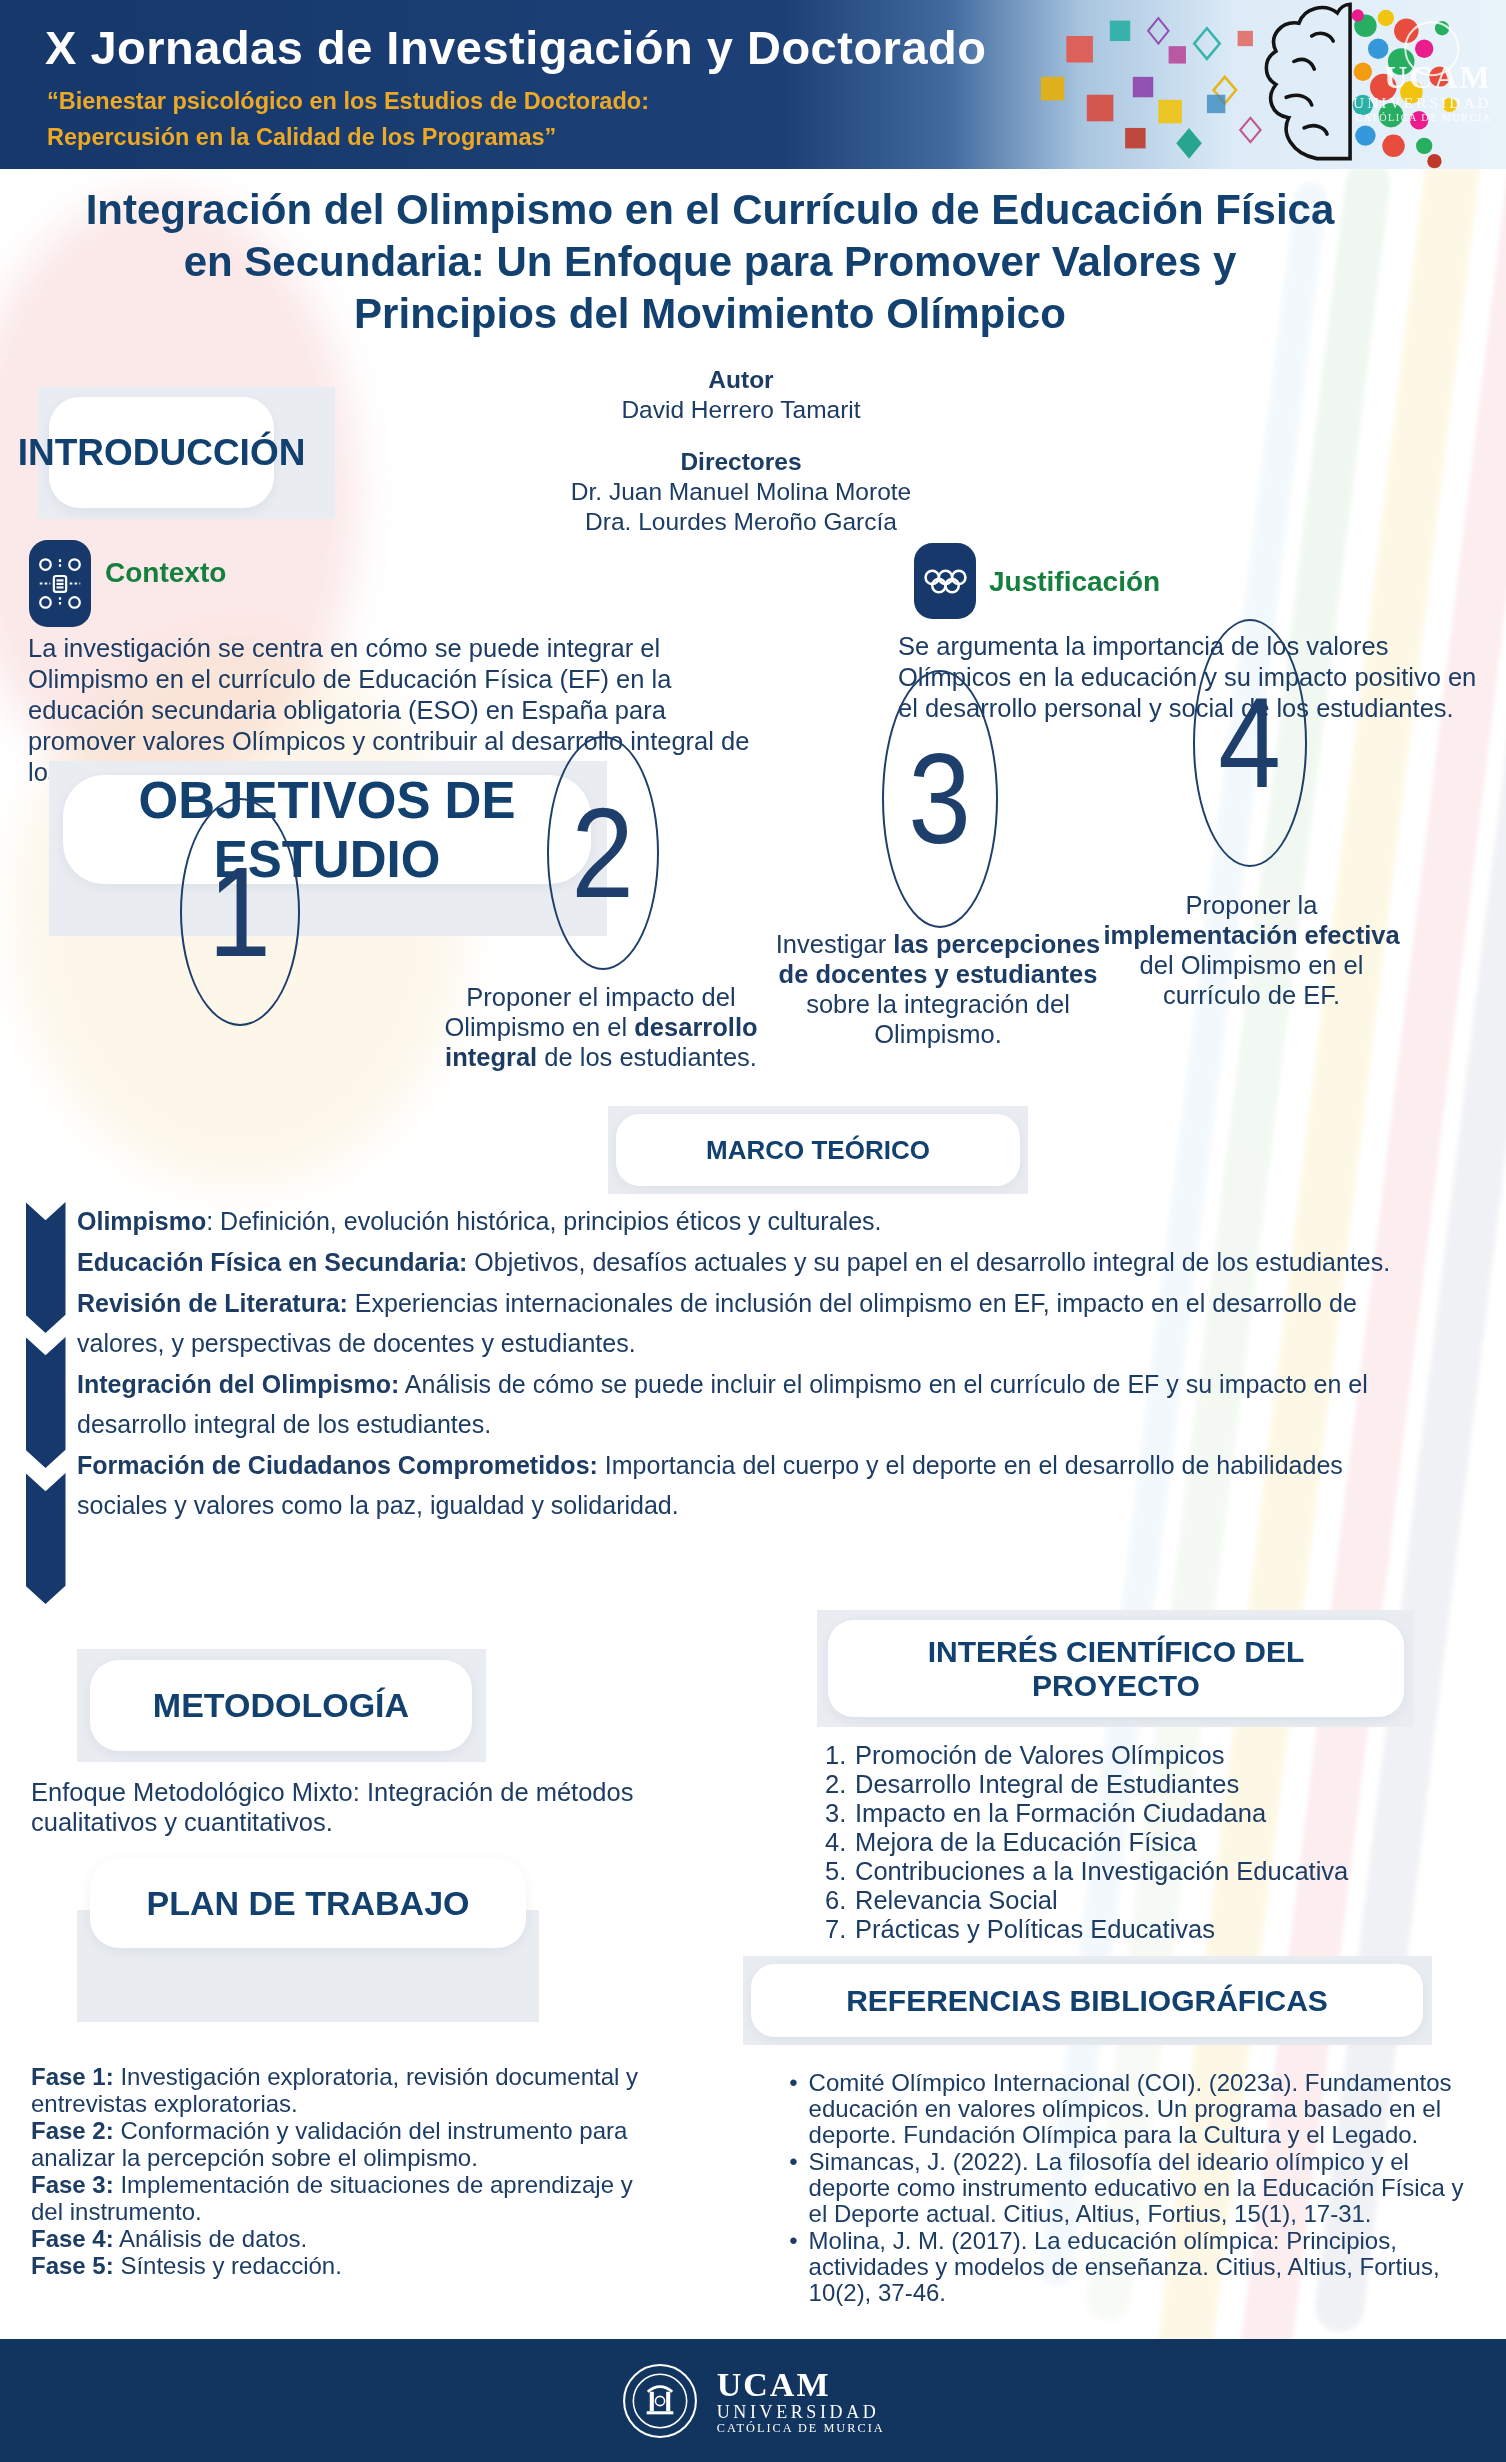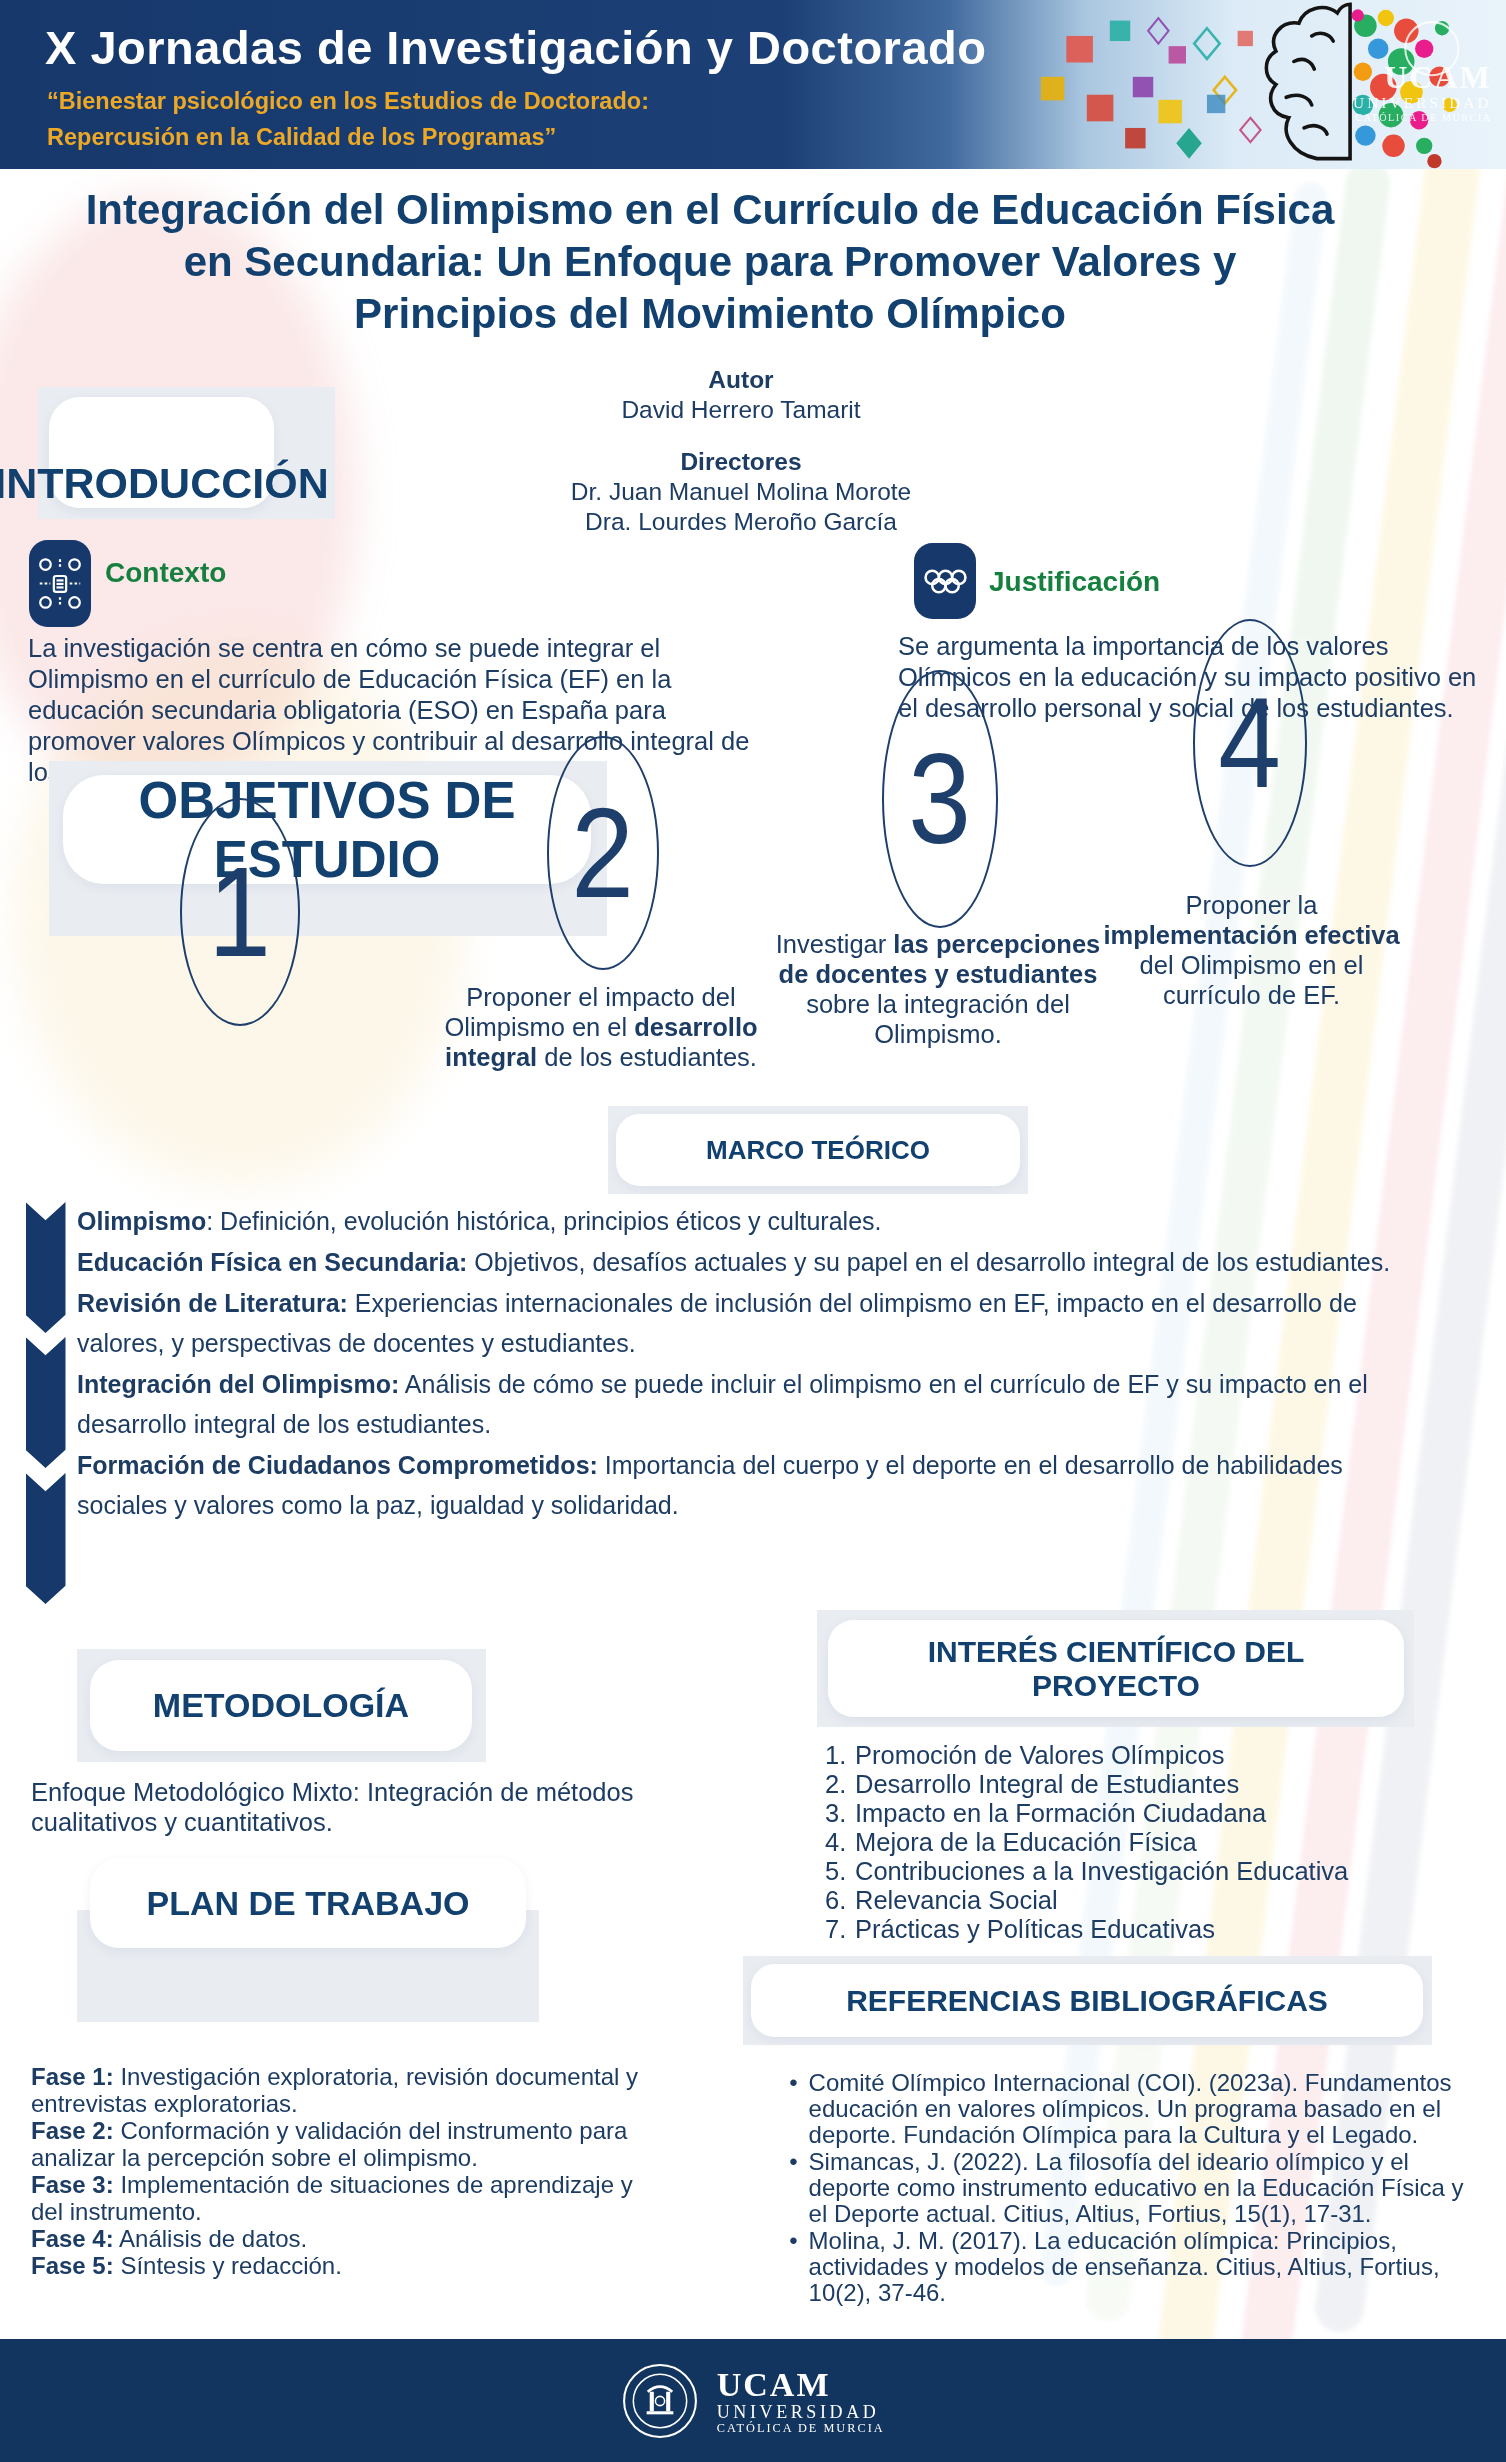--- a/index.html
+++ b/index.html
@@ -138,21 +138,21 @@
     <div class="abs header-sub" style="left:47px;top:124px;">Repercusión en la Calidad de los Programas”</div>
   </div>
 
   <div class="abs poster-title">
     <div>Integración del Olimpismo en el Currículo de Educación Física</div>
     <div>en Secundaria: Un Enfoque para Promover Valores y</div>
     <div>Principios del Movimiento Olímpico</div>
   </div>
 
   <div class="band" style="left:38px;top:387px;width:297px;height:132px;"></div>
-  <div class="pill" style="left:49px;top:397px;width:225px;height:111px;font-size:43px;align-items:flex-end;">
+  <div class="pill" style="left:49px;top:397px;width:225px;height:111px;font-size:37px;">
     <span>INTRODUCCIÓN</span>
   </div>
 
   <div class="abs credits">
     <div class="lbl">Autor</div>
     <div>David Herrero Tamarit</div>
     <div style="height:22.5px;"></div>
     <div class="lbl">Directores</div>
     <div>Dr. Juan Manuel Molina Morote</div>
     <div>Dra. Lourdes Meroño García</div>

